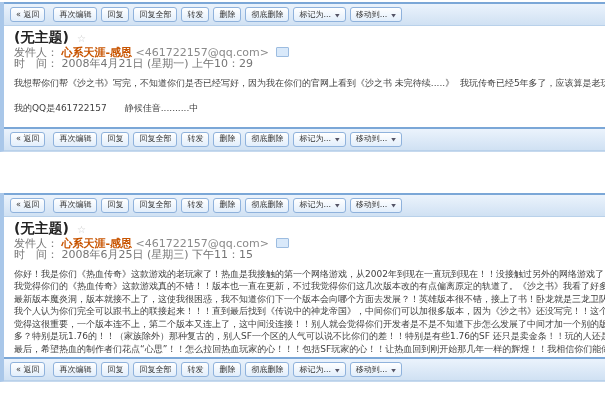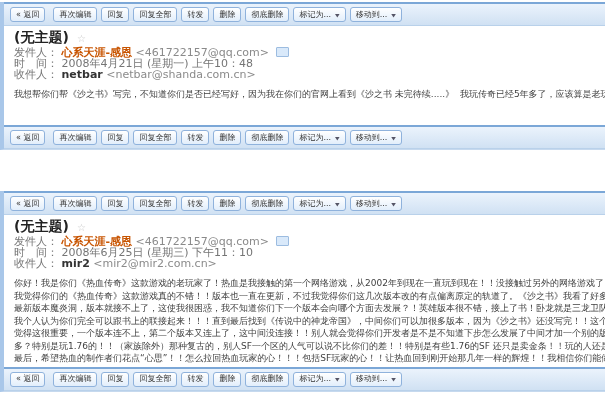--- a/index.html
+++ b/index.html
@@ -61,32 +61,28 @@
         <span class="star">☆</span>
       </div>
       <div class="meta">
         <span>发件人：</span>
         <span class="from-name">心系天涯-感恩</span>
         <span class="addr">&lt;461722157@qq.com&gt;</span>
         <span class="vcard"></span>
       </div>
       <div class="meta">
         <span>时　间：</span>
-        <span>2008年4月21日 (星期一) 上午10：48</span>
-      </div>
-      <div class="meta">
-        <span>收件人：</span>
-        <span class="to-name">netbar</span>
-        <span class="addr">&lt;netbar@shanda.com.cn&gt;</span>
+        <span>2008年4月21日 (星期一) 上午10：29</span>
       </div>
     </div>
 
     <div class="mail-body">
         <div class="body-line">我想帮你们帮《沙之书》写完，不知道你们是否已经写好，因为我在你们的官网上看到《沙之书 未完待续.....》  我玩传奇已经5年多了，应该算是老玩家了吧！我觉得《沙之书》写的很好！</div>
         <div class="body-line"></div>
+        <div class="body-line">我的QQ是461722157　　静候佳音..........中</div>
       </div>
 
     <div class="toolbar">
         <div class="btn btn-back">« 返回</div>
         <div class="btn">再次编辑</div>
         <div class="btn">回复</div>
         <div class="btn">回复全部</div>
         <div class="btn">转发</div>
         <div class="btn">删除</div>
         <div class="btn">彻底删除</div>
@@ -126,26 +122,21 @@
         <span class="star">☆</span>
       </div>
       <div class="meta">
         <span>发件人：</span>
         <span class="from-name">心系天涯-感恩</span>
         <span class="addr">&lt;461722157@qq.com&gt;</span>
         <span class="vcard"></span>
       </div>
       <div class="meta">
         <span>时　间：</span>
-        <span>2008年6月25日 (星期三) 下午11：10</span>
-      </div>
-      <div class="meta">
-        <span>收件人：</span>
-        <span class="to-name">mir2</span>
-        <span class="addr">&lt;mir2@mir2.com.cn&gt;</span>
+        <span>2008年6月25日 (星期三) 下午11：15</span>
       </div>
     </div>
 
     <div class="mail-body">
         <div class="body-line">你好！我是你们《热血传奇》这款游戏的老玩家了！热血是我接触的第一个网络游戏，从2002年到现在一直玩到现在！！没接触过另外的网络游戏了！！！</div>
         <div class="body-line">我觉得你们的《热血传奇》这款游戏真的不错！！版本也一直在更新，不过我觉得你们这几次版本改的有点偏离原定的轨道了。《沙之书》我看了好多遍了，可以说不下20遍吧！然后在回头看</div>
         <div class="body-line">最新版本魔炎洞，版本就接不上了，这使我很困惑，我不知道你们下一个版本会向哪个方面去发展？！英雄版本很不错，接上了书！卧龙就是三龙卫队伍中走迷失的一支队伍！</div>
         <div class="body-line">我个人认为你们完全可以跟书上的联接起来！！！直到最后找到《传说中的神龙帝国》，中间你们可以加很多版本，因为《沙之书》还没写完！！这个就给了你们制作后续版本留了后路，我想</div>
         <div class="body-line">觉得这很重要，一个版本连不上，第二个版本又连上了，这中间没连接！！别人就会觉得你们开发者是不是不知道下步怎么发展了中间才加一个别的版本的呢？？！！的确版本越多也就意味着</div>
         <div class="body-line">多？特别是玩1.76的！！（家族除外）那种复古的，别人SF一个区的人气可以说不比你们的差！！特别是有些1.76的SF 还只是卖金条！！玩的人还是不减反增！！为什么？？？这个你们开</div>

